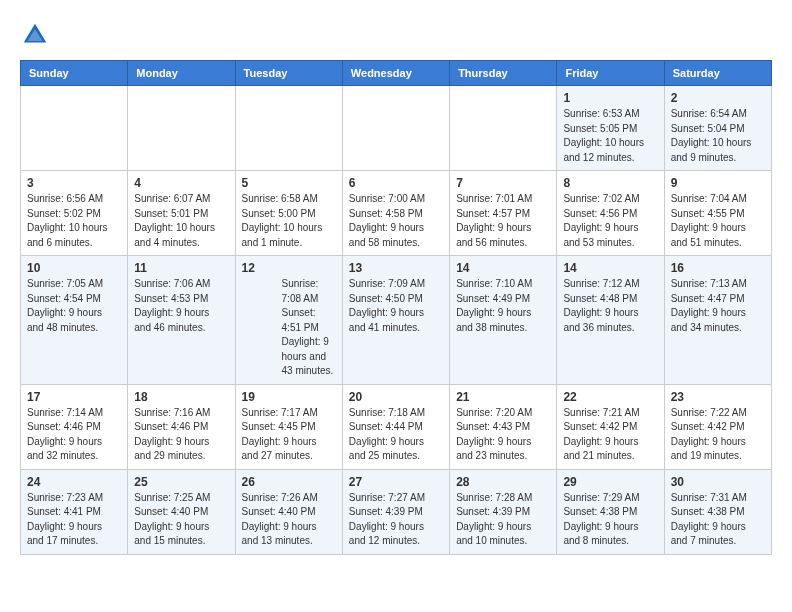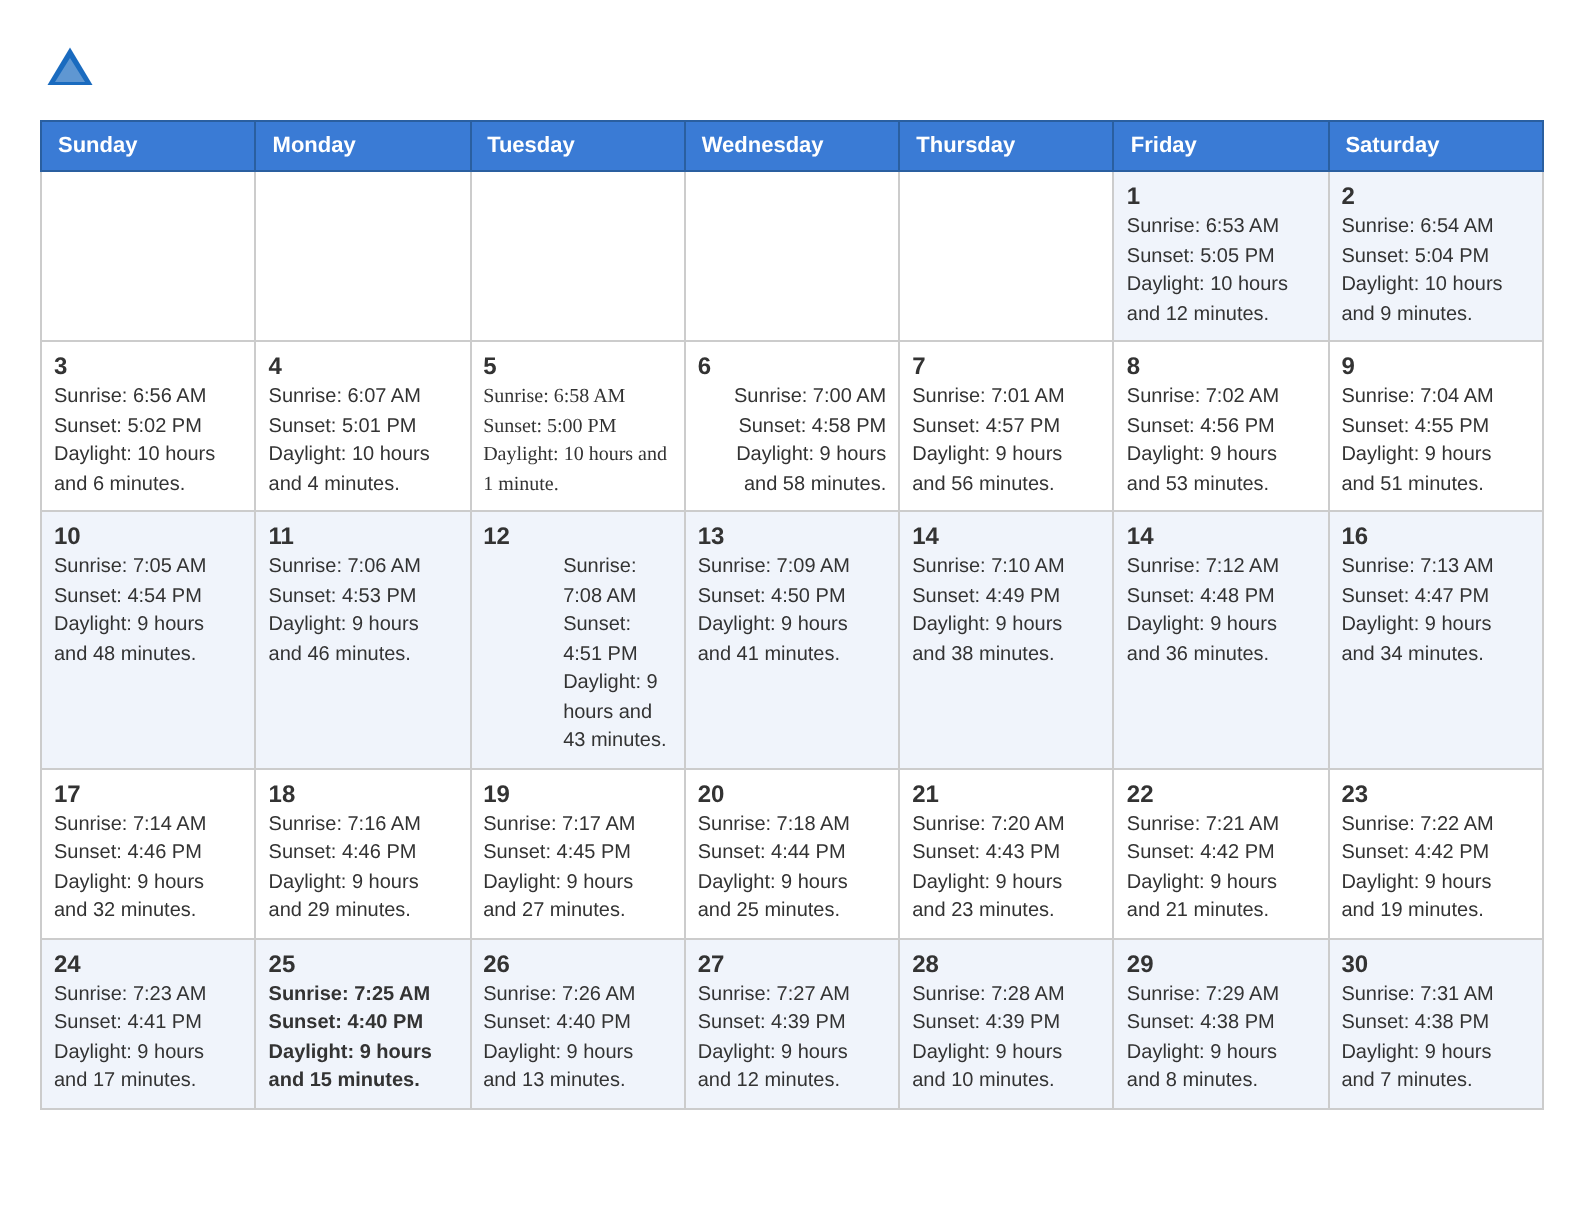--- a/index.html
+++ b/index.html
@@ -150,27 +150,27 @@
 Daylight: 10 hours and 6 minutes.</div>
         </td>
         <td>
           <span class="day-number">4</span>
           <div class="day-info" style="white-space: pre-line;">Sunrise: 6:07 AM
 Sunset: 5:01 PM
 Daylight: 10 hours and 4 minutes.</div>
         </td>
         <td>
           <span class="day-number">5</span>
-          <div class="day-info" style="white-space: pre-line; font-family: Liberation Serif, serif;">Sunrise: 6:58 AM
+          <div class="day-info" style="white-space: pre-line;">Sunrise: 6:58 AM
 Sunset: 5:00 PM
 Daylight: 10 hours and 1 minute.</div>
         </td>
         <td>
           <span class="day-number">6</span>
-          <div class="day-info" style="white-space: pre-line; text-align: right;">Sunrise: 7:00 AM
+          <div class="day-info" style="white-space: pre-line;">Sunrise: 7:00 AM
 Sunset: 4:58 PM
 Daylight: 9 hours and 58 minutes.</div>
         </td>
         <td>
           <span class="day-number">7</span>
           <div class="day-info" style="white-space: pre-line;">Sunrise: 7:01 AM
 Sunset: 4:57 PM
 Daylight: 9 hours and 56 minutes.</div>
         </td>
         <td>
@@ -276,21 +276,21 @@
       </tr>
       <tr>
         <td>
           <span class="day-number">24</span>
           <div class="day-info" style="white-space: pre-line;">Sunrise: 7:23 AM
 Sunset: 4:41 PM
 Daylight: 9 hours and 17 minutes.</div>
         </td>
         <td>
           <span class="day-number">25</span>
-          <div class="day-info" style="white-space: pre-line; font-weight: bold;">Sunrise: 7:25 AM
+          <div class="day-info" style="white-space: pre-line;">Sunrise: 7:25 AM
 Sunset: 4:40 PM
 Daylight: 9 hours and 15 minutes.</div>
         </td>
         <td>
           <span class="day-number">26</span>
           <div class="day-info" style="white-space: pre-line;">Sunrise: 7:26 AM
 Sunset: 4:40 PM
 Daylight: 9 hours and 13 minutes.</div>
         </td>
         <td>

